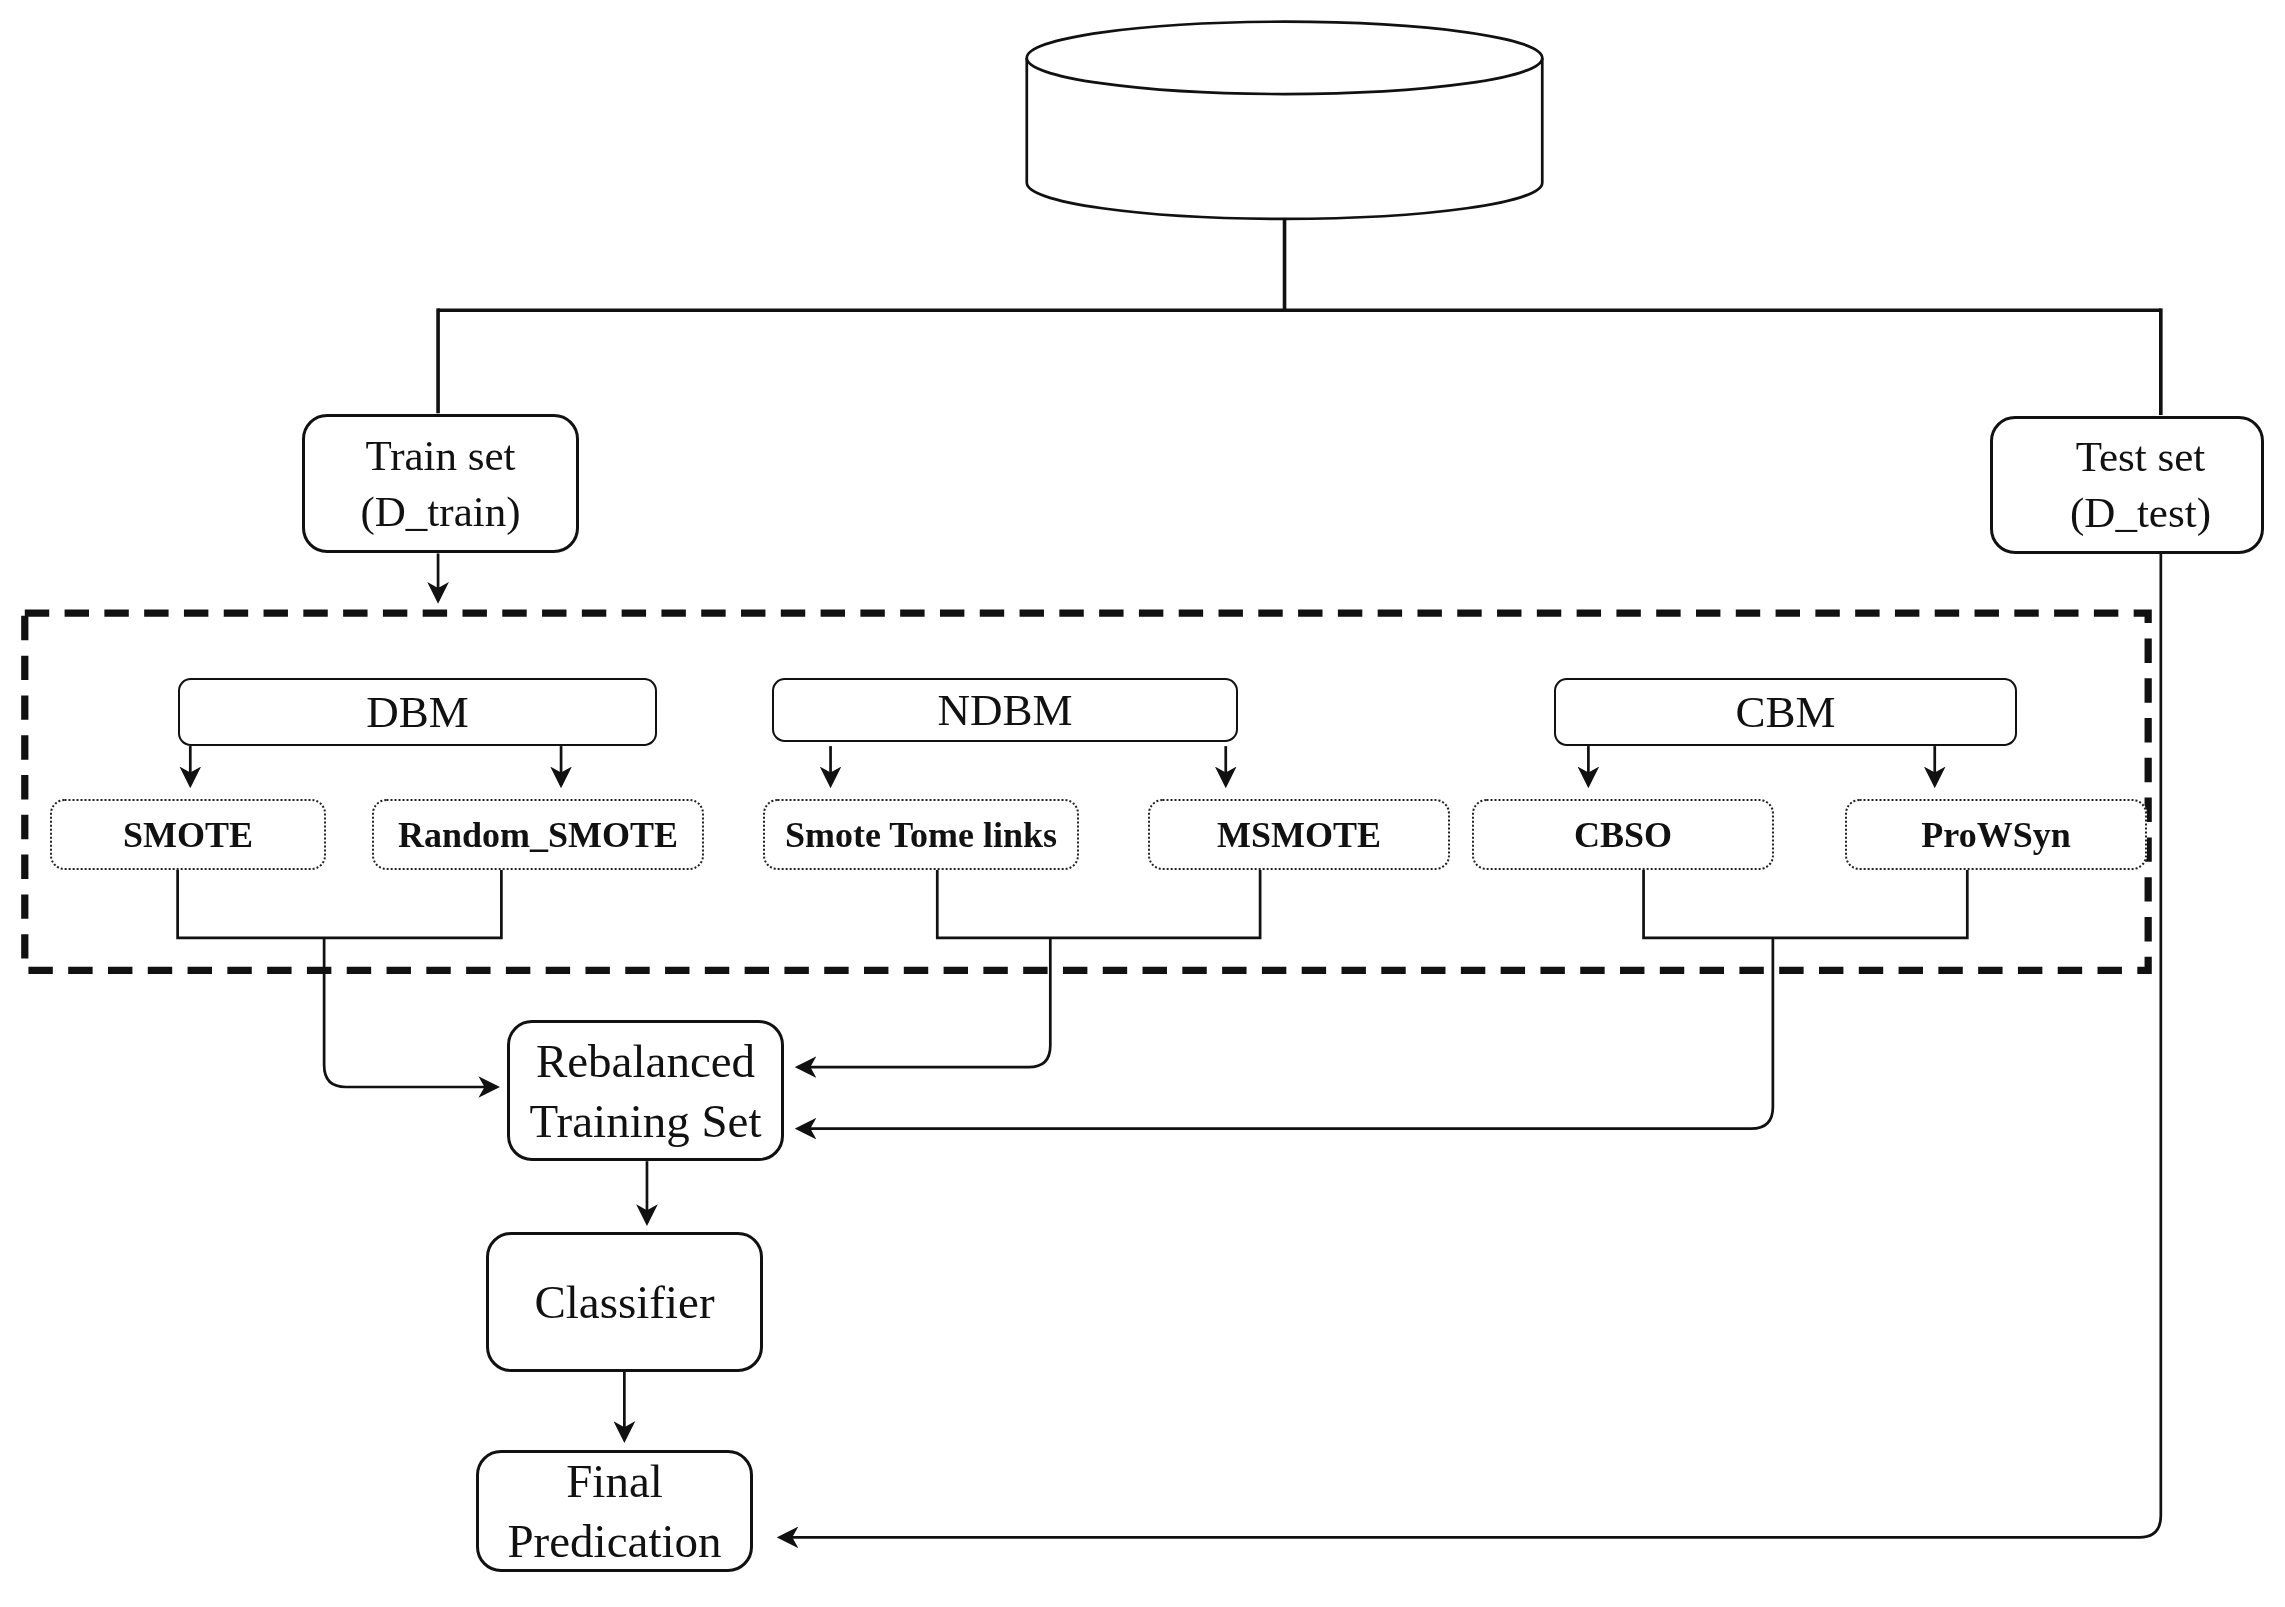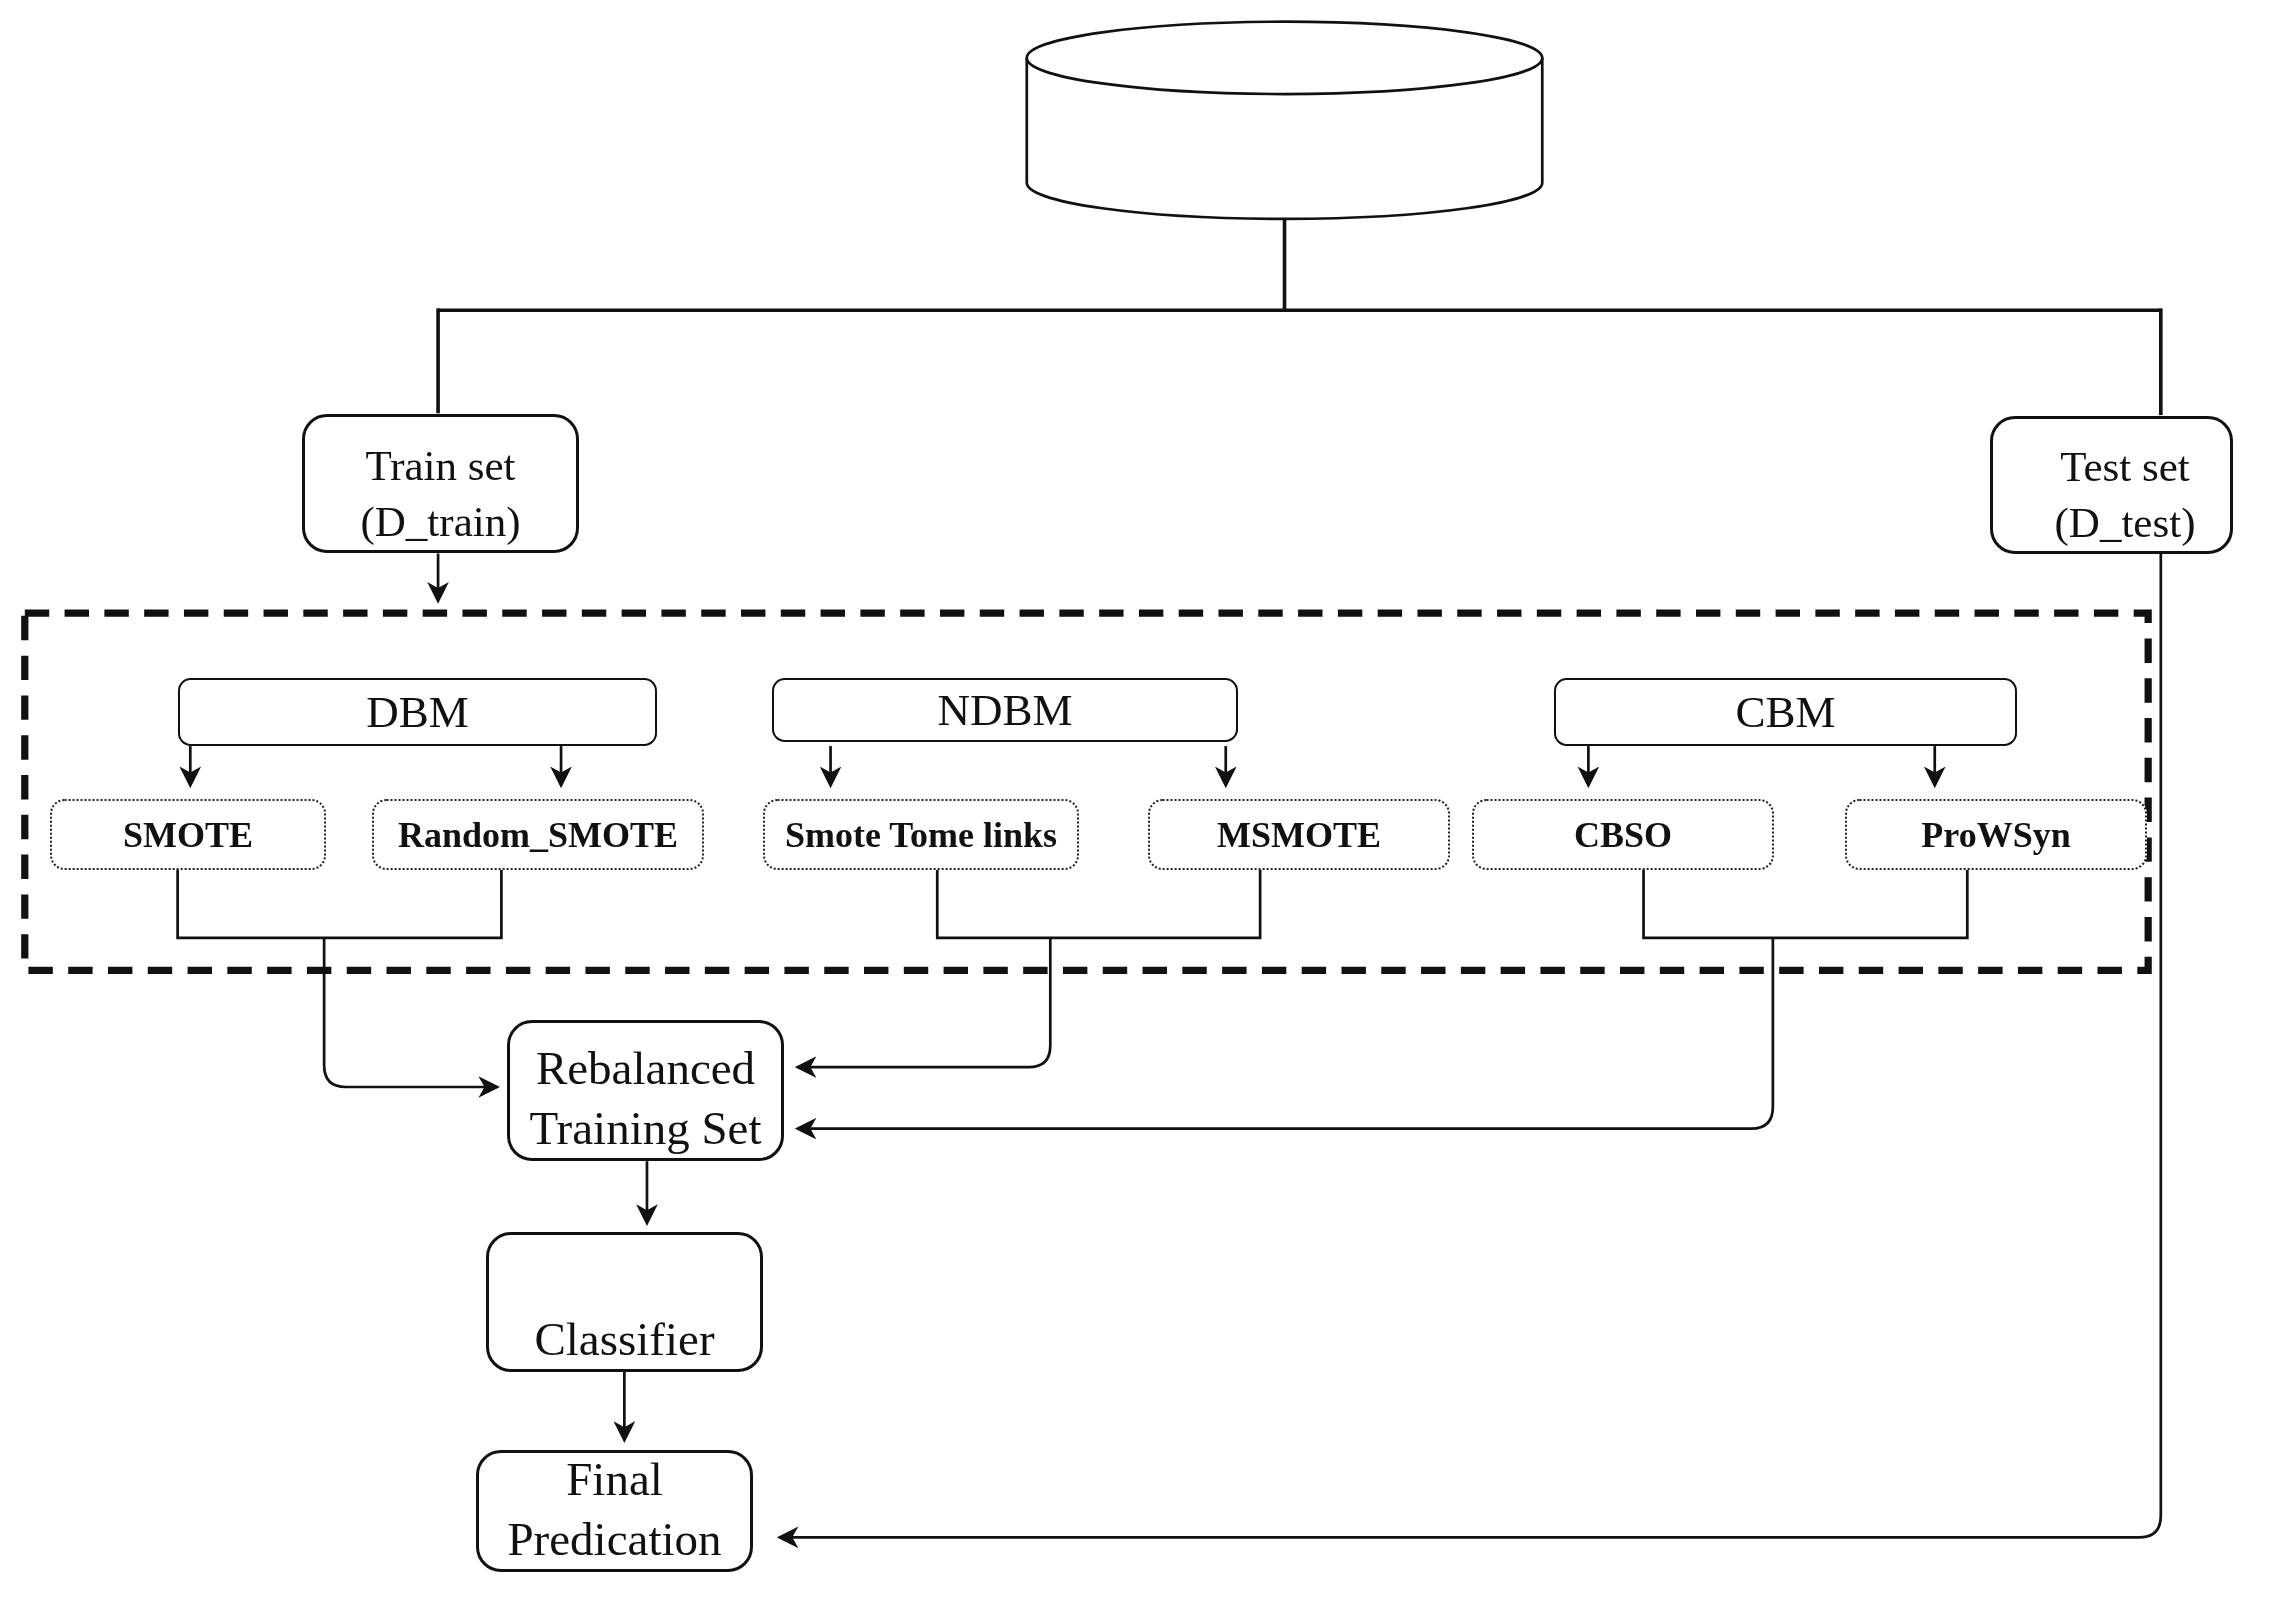--- a/index.html
+++ b/index.html
@@ -20,21 +20,21 @@
     stroke: var(--ink, #111); fill: none;
     stroke-width: 8; stroke-dasharray: 27 17;
   }
   .node {
     position: absolute; box-sizing: border-box;
     background: #fff; border: 2.7px solid var(--ink, #151515);
     display: flex; flex-direction: column;
     align-items: center; justify-content: center;
     text-align: center; line-height: 56px;
   }
-  .r-lg { border-radius: 25px; justify-content: flex-end; }
+  .r-lg { border-radius: 25px; }
   .r-md { border-radius: 12.7px; margin-left: 12px; }
   .t-md { font-size: 43px; }
   .t-lg { font-size: 47px; line-height: 60px; }
   .t-grp { font-size: 45px; }
   .dotted {
     border: 2.3px dotted #222; border-radius: 14.5px;
     font-weight: bold; font-size: 36px;
   }
   .cyl-label {
     position: absolute; left: 1027px; top: 76px; width: 516px;
@@ -96,21 +96,21 @@
 
     <path class="stroke" d="M2389 612 V1676 Q2389 1700 2365 1700 H862" marker-end="url(#ah)"></path>
   </svg>
 
 
   <div class="node r-lg t-md" style="left:302px; top:414px; width:277px; height:139px; border-width:3.2px;">
     <span class="line">Train set</span>
     <span class="line">(D_train)</span>
   </div>
 
-  <div class="node r-lg t-md" style="left:1990px; top:416px; width:243px; height:138px; border-width:3.2px;padding-left:27px;">
+  <div class="node r-lg t-md" style="left:1990px; top:416px; width:274px; height:138px; border-width:3.2px;padding-left:27px;">
     <span class="line">Test set</span>
     <span class="line">(D_test)</span>
   </div>
 
   <div class="node r-md t-grp" style="left:166px; top:678px; width:479px; height:68px;">
     <span>DBM</span>
   </div>
   <div class="node r-md t-grp" style="left:760px; top:678px; width:466px; height:64px;">
     <span>NDBM</span>
   </div>

